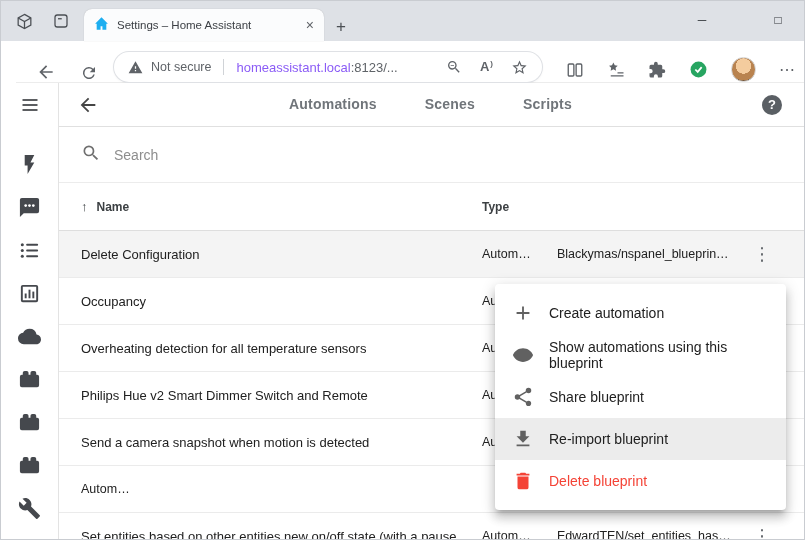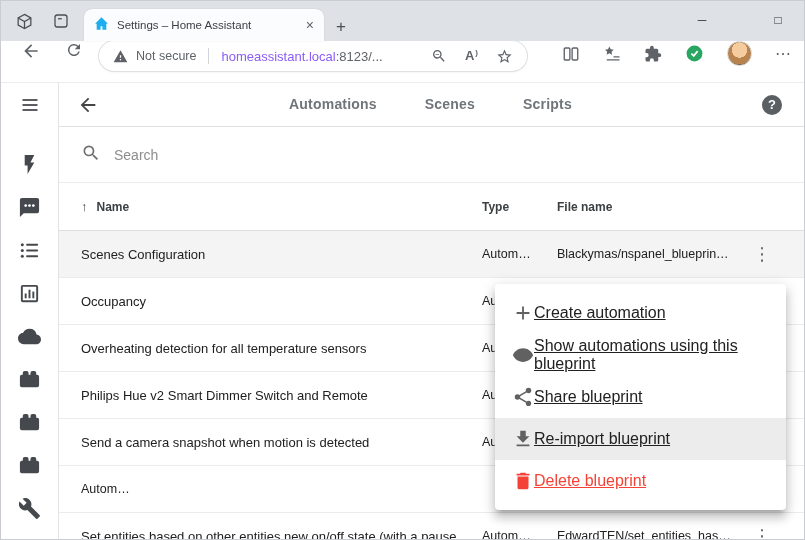--- a/index.html
+++ b/index.html
@@ -12,21 +12,21 @@
   .tb-left{display:flex; align-items:center; gap:18px; padding:0 14px; height:40px; color:#4b4f54;}
   .tb-icon svg{display:block;}
   .browser-tab{width:240px; height:32px; background:#fbfcfd; border-radius:8px 8px 0 0; display:flex; align-items:center; gap:8px; padding:0 10px; box-shadow:0 0 1px rgba(0,0,0,.25);}
   .tab-title{flex:1; font-size:11.5px; color:#3b3f44; white-space:nowrap; overflow:hidden; text-overflow:ellipsis;}
   .tab-close{font-size:14px; color:#5f6368; line-height:1; cursor:default;}
   .newtab{margin:0 0 6px 12px; font-size:17px; color:#4b4f54; line-height:1;}
   .win-controls{position:absolute; top:0; right:16px; height:38px; display:flex; align-items:center; gap:56px; color:#303439;}
   .win-btn{width:20px; text-align:center; font-size:12px;}
 
   
-  .toolbar{height:42px; background:#fff; border-bottom:1px solid #ececec; display:flex; align-items:flex-start; padding:0 13px 0 20px; gap:24px; color:#5f6368;}
+  .toolbar{height:42px; background:#fff; border-bottom:1px solid #ececec; display:flex; align-items:flex-end; padding:0 13px 0 20px; gap:24px; color:#5f6368;margin-left:15px;}
   .tool-icon svg{display:block;}
   .urlbar{flex:0 0 428px; height:30px; margin-left:-8px; border-radius:16px; background:#fff; box-shadow:0 0 0 1px #dfe1e5, 0 1px 3px rgba(0,0,0,.08); display:flex; align-items:center; padding:0 14px; gap:8px;}
   .notsecure{font-size:12.5px; color:#5f6368; white-space:nowrap;}
   .urlsep{width:1px; height:16px; background:#d0d3d7; margin:0 4px;}
   .url{font-size:13px; white-space:nowrap; overflow:hidden;}
   .url .host{color:#8b5cf6;}
   .url .path{color:#5f6368;}
   .pill-icons{margin-left:auto; display:flex; align-items:center; gap:18px; color:#5f6368;}
   .read-aloud{font-size:13px; font-weight:700; color:#5f6368;}
   .read-aloud::after{content:")"; font-size:8px; vertical-align:super; margin-left:1px;}
@@ -60,21 +60,21 @@
   .thead .namehead{display:flex; align-items:center; gap:9px;}
   .sort{font-size:13px; color:#3c4043;}
   .trow{height:47px; border-bottom:1px solid #ebebeb; font-size:13px; color:#212121;}
   .trow.selected{background:#f4f4f4;}
   .cell{white-space:nowrap; overflow:hidden; text-overflow:ellipsis; padding-right:8px;}
   .cell.sub{font-size:12.5px;}
   .dots{text-align:center; font-size:18px; color:#5f6368; overflow:visible; padding:0;}
 
   
   .ctxmenu{position:absolute; left:436px; top:201px; width:291px; background:#fff; border-radius:4px; padding:8px 0; box-shadow:0 5px 5px -3px rgba(0,0,0,.2), 0 8px 10px 1px rgba(0,0,0,.14), 0 3px 14px 2px rgba(0,0,0,.12); z-index:10;}
-  .mi{height:42px; display:flex; align-items:center; padding:0 17px; font-size:16px; color:#212121;text-decoration:underline;}
+  .mi{height:42px; display:flex; align-items:center; padding:0 17px; gap:15px; font-size:14px; color:#212121;}
   .mi .mi-icon{width:22px; height:22px; color:#616161; flex:none;}
   .mi .mi-icon svg{width:22px; height:22px; display:block;}
   .mi.hover{background:#ececec;}
   .mi.danger{color:var(--danger);}
   .mi.danger .mi-icon{color:var(--danger);}
 </style>
 </head>
 <body>
 
 <div class="screen">
@@ -265,26 +265,25 @@
         </span>
         <input type="text" placeholder="Search" style="">
       </div>
 
       <div class="thead">
         <span class="namehead">
           <span class="sort">↑</span>
           <span>Name</span>
         </span>
         <span>Type</span>
-        <span>File name</span>
         <span></span>
       </div>
 
       <div class="trow selected">
-        <span class="cell">Scenes Configuration</span>
+        <span class="cell">Delete Configuration</span>
         <span class="cell sub">Autom…</span>
         <span class="cell sub">Blackymas/nspanel_blueprin…</span>
         <span class="dots">⋮</span>
       </div>
       <div class="trow">
         <span class="cell">Occupancy</span>
         <span class="cell sub">Autom…</span>
         <span class="cell sub"></span>
         <span class="dots">⋮</span>
       </div>

